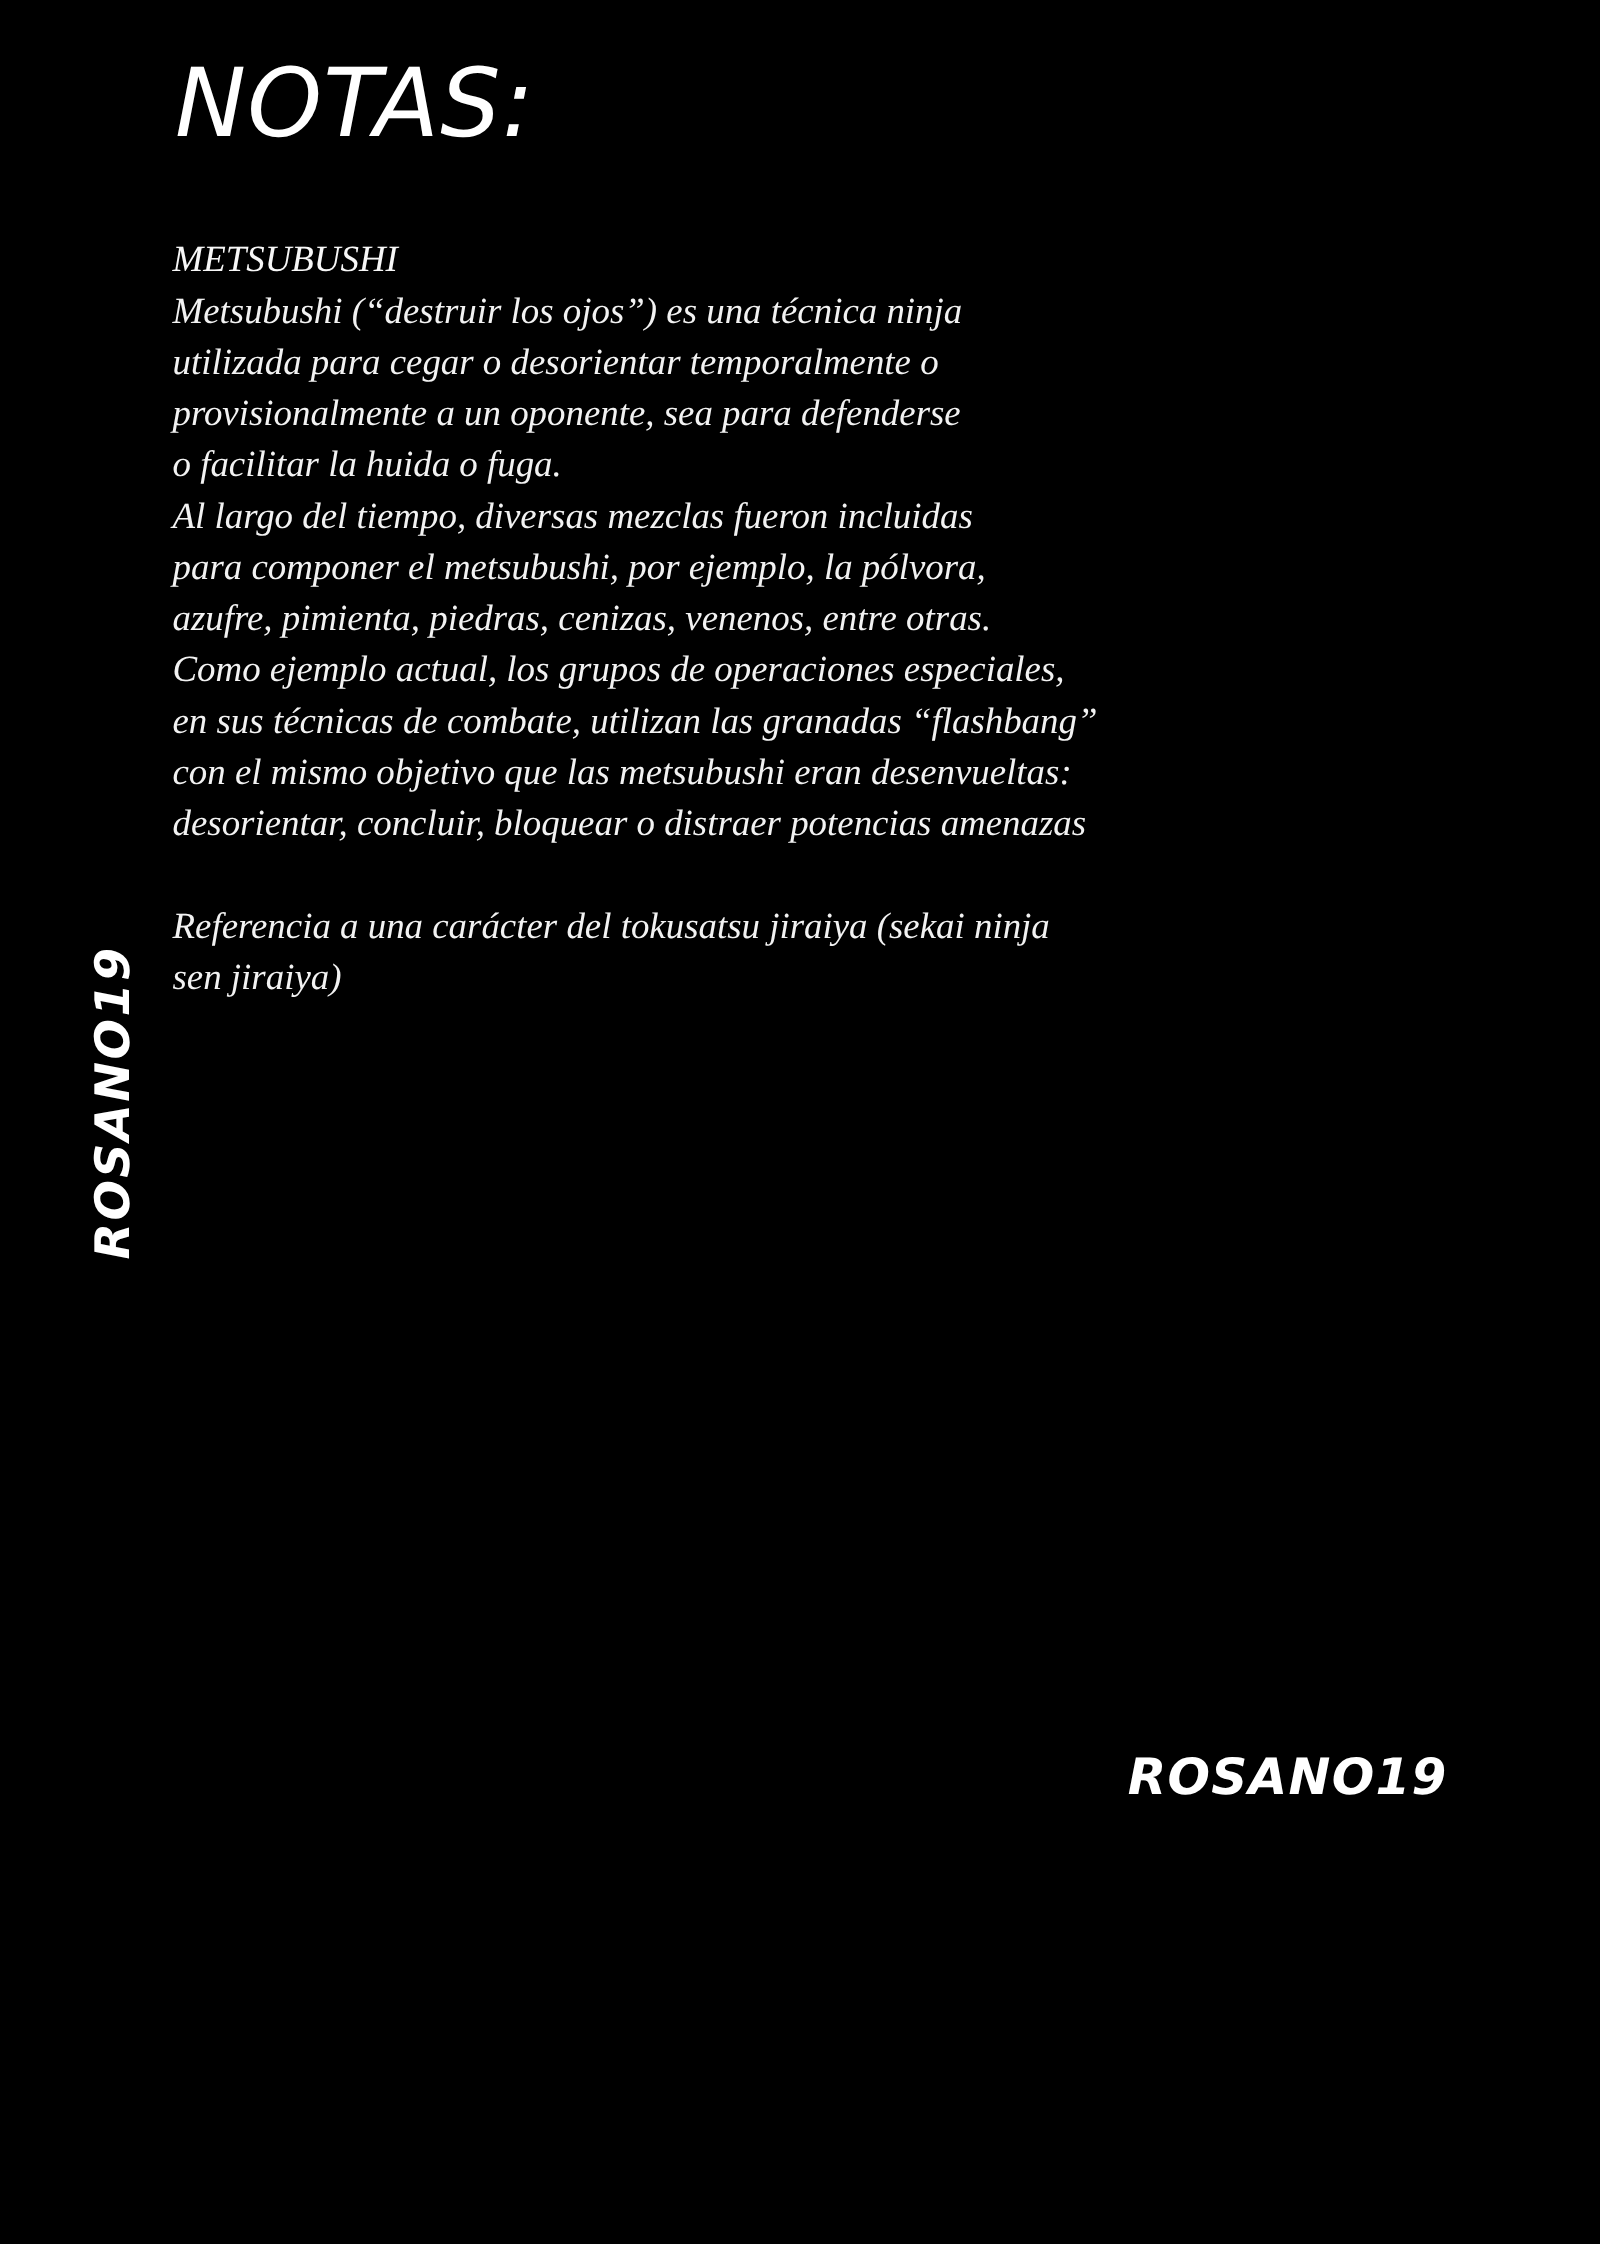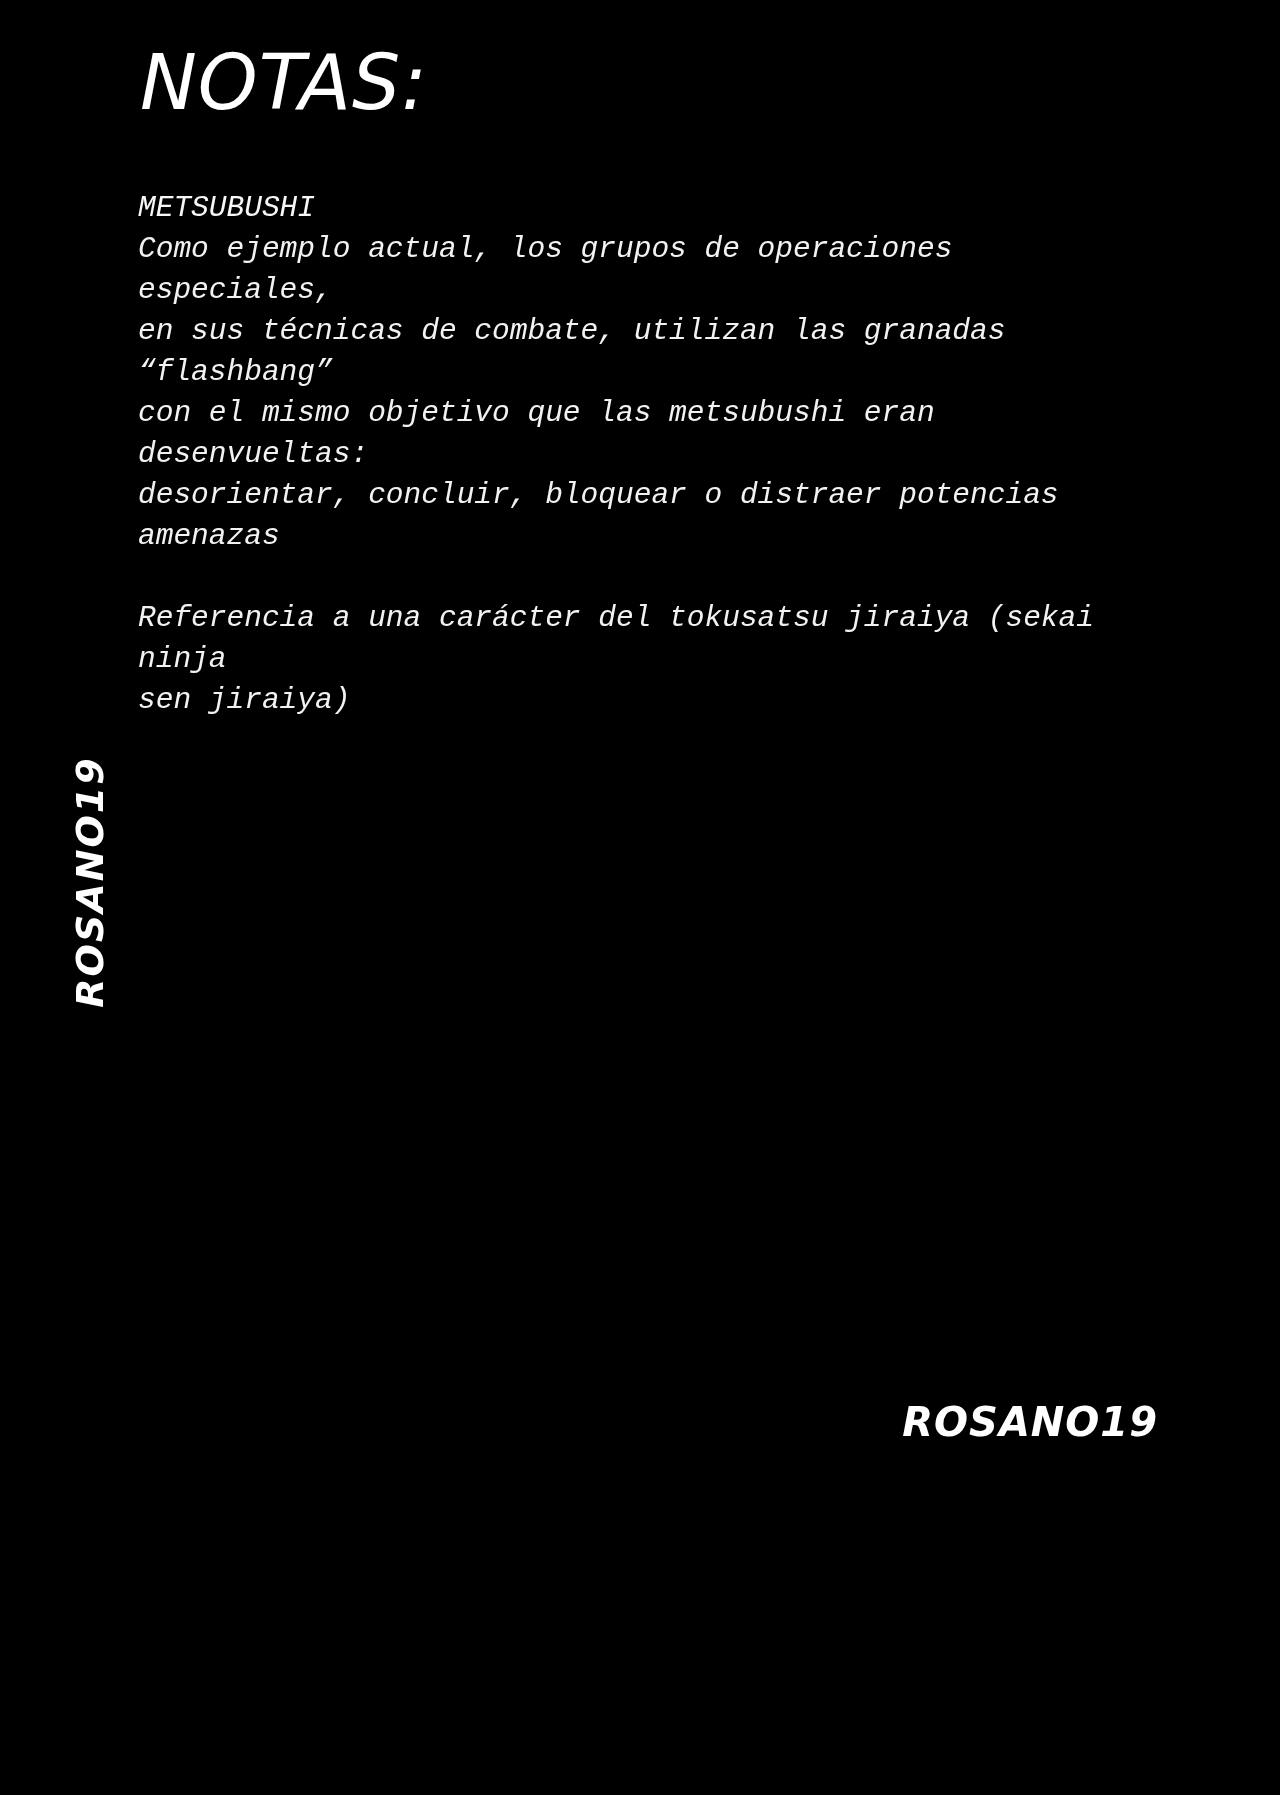--- a/index.html
+++ b/index.html
@@ -46,21 +46,21 @@
     letter-spacing: 1px;
     white-space: nowrap;
   }
 
   .notes-body {
     position: absolute;
     left: 138px;
     top: 188px;
     width: 1010px;
     color: #f2f2f2;
-    font-family: Liberation Mono, monospace;
+    font-family: Liberation Serif, serif;
     font-size: 29.5px;
     font-style: italic;
     line-height: 41px;
     letter-spacing: 0px;
   }
 
   .section-heading {
     display: block;
     font-style: italic;
     color: #f7f7f7;
@@ -110,20 +110,27 @@
 </head>
 <body>
 
 <div class="page">
   <div class="page-frame">
 
     <div class="title">NOTAS:</div>
 
     <div class="notes-body">
       <span class="section-heading">METSUBUSHI</span>
+      <span class="para">Metsubushi (“destruir los ojos”) es una técnica ninja
+utilizada para cegar o desorientar temporalmente o
+provisionalmente a un oponente, sea para defenderse
+o facilitar la huida o fuga.</span>
+      <span class="para">Al largo del tiempo, diversas mezclas fueron incluidas
+para componer el metsubushi, por ejemplo, la pólvora,
+azufre, pimienta, piedras, cenizas, venenos, entre otras.</span>
       <span class="para">Como ejemplo actual, los grupos de operaciones especiales,
 en sus técnicas de combate, utilizan las granadas “flashbang”
 con el mismo objetivo que las metsubushi eran desenvueltas:
 desorientar, concluir, bloquear o distraer potencias amenazas</span>
       <span class="gap"></span>
       <span class="para">Referencia a una carácter del tokusatsu jiraiya (sekai ninja
 sen jiraiya)</span>
     </div>
 
     <div class="side-credit">ROSANO19</div>

